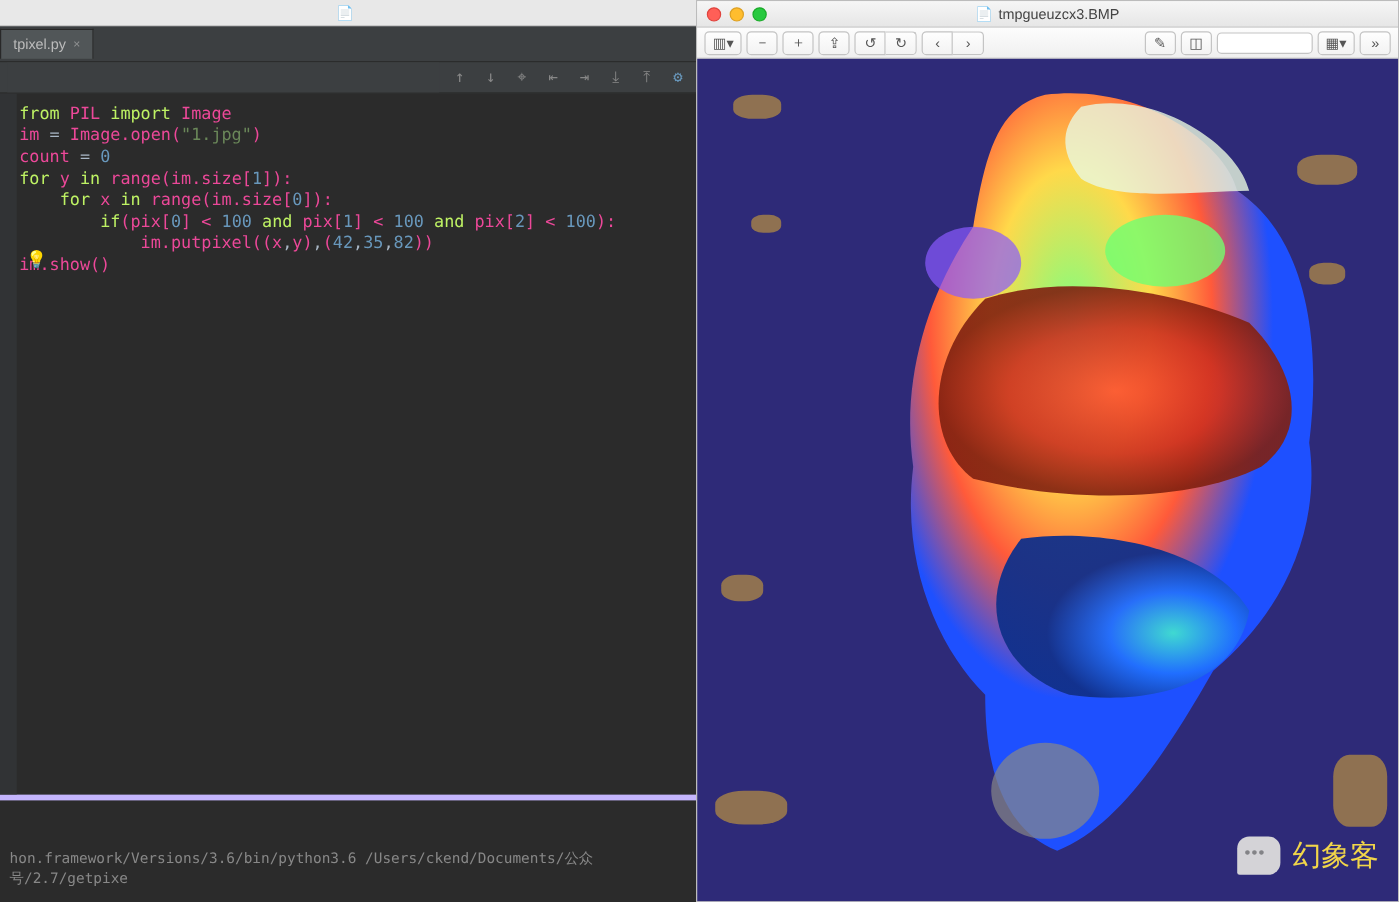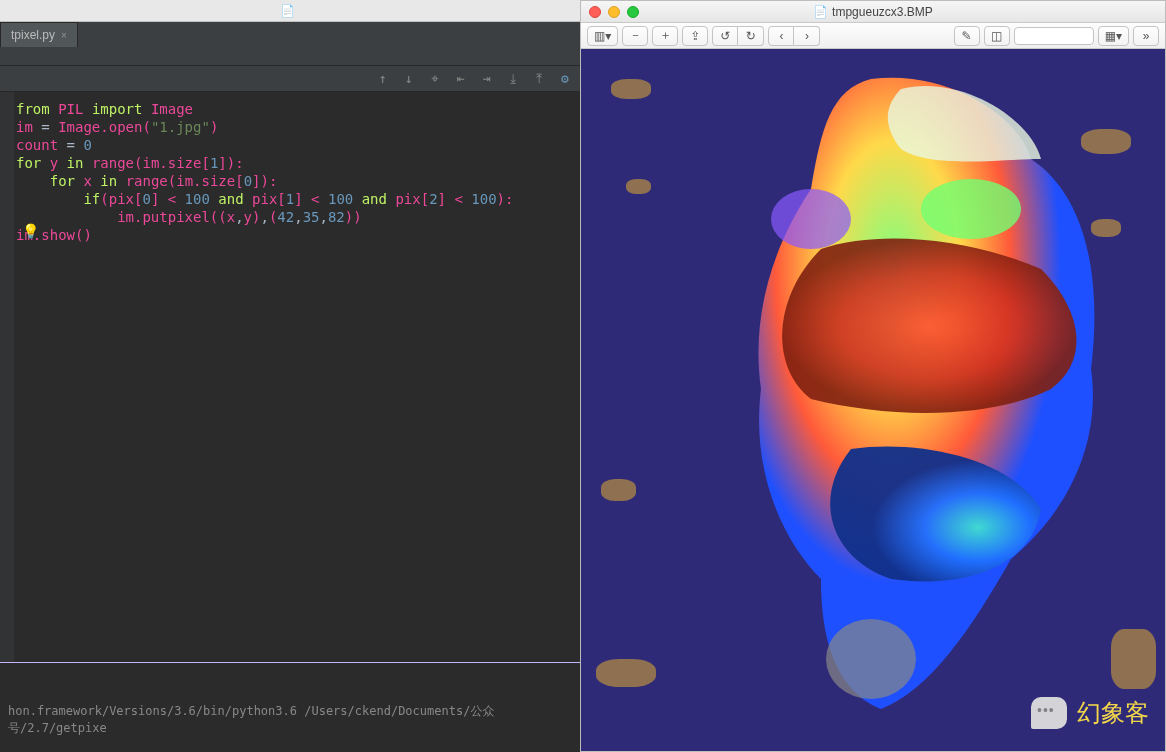--- a/index.html
+++ b/index.html
@@ -15,22 +15,22 @@
     background: #3c3f41; display: flex; flex-direction: column;
   }
   .ide-titlebar {
     height: 22px; background: #e8e8e8; color: #444;
     display: flex; align-items: center; justify-content: center;
     font-family: -apple-system, sans-serif; font-size: 12px;
     border-bottom: 1px solid #c0c0c0;
   }
   .ide-titlebar .file-icon { margin-right: 4px; font-size: 12px; }
   .ide-tabs {
-    height: 44px; background: #3c3f41; border-bottom: 1px solid #282828;
-    display: flex; align-items: flex-start;
+    height: 30px; background: #3c3f41; border-bottom: 1px solid #282828;
+    display: flex; align-items: center;
   }
   .file-tab {
     background: #515658; color: #bbbbbb; padding: 5px 10px 5px 10px;
     font-family: -apple-system, sans-serif; font-size: 12px;
     border: 1px solid #282828; border-bottom: none;
     display: flex; align-items: center; gap: 6px; margin-left: 0;
   }
   .file-tab .close-x { opacity: 0.6; font-size: 10px; }
   .ide-toolbar {
     height: 26px; background: #3c3f41; border-bottom: 1px solid #282828;
@@ -58,21 +58,21 @@
   }
   .code-line { white-space: pre; }
   .kw { color: #bef264; font-weight: 500; }
   .str { color: #6a8759; }
   .num { color: #6897bb; }
   .op { color: #a9b7c6; }
   .id { color: #ec4899; }
   .console {
     height: 90px; background: #2b2b2b; color: #888;
     font-family: Menlo, Consolas, monospace; font-size: 12px;
-    padding: 40px 8px 8px 8px; border-top: 1px solid #c4b5fd;
+    padding: 40px 8px 8px 8px; border-top: 5px solid #c4b5fd;
   }
   
   .preview {
     position: absolute; left: 580px; top: 0; width: 586px; height: 752px;
     background: #f0f0f0; display: flex; flex-direction: column;
     border: 1px solid #bcbcbc;
   }
   .mac-titlebar {
     height: 22px; background: linear-gradient(#f6f6f6,#e6e6e6);
     border-bottom: 1px solid #c8c8c8;

